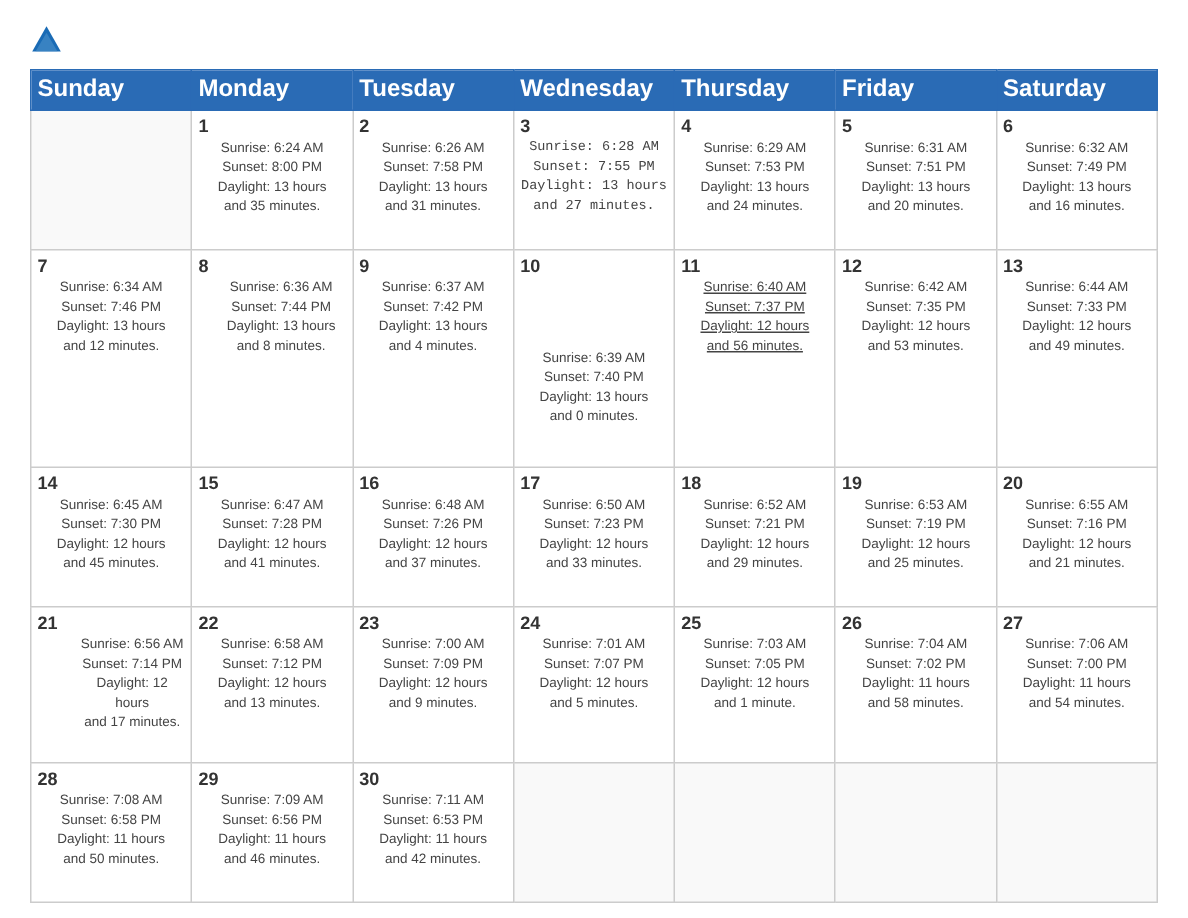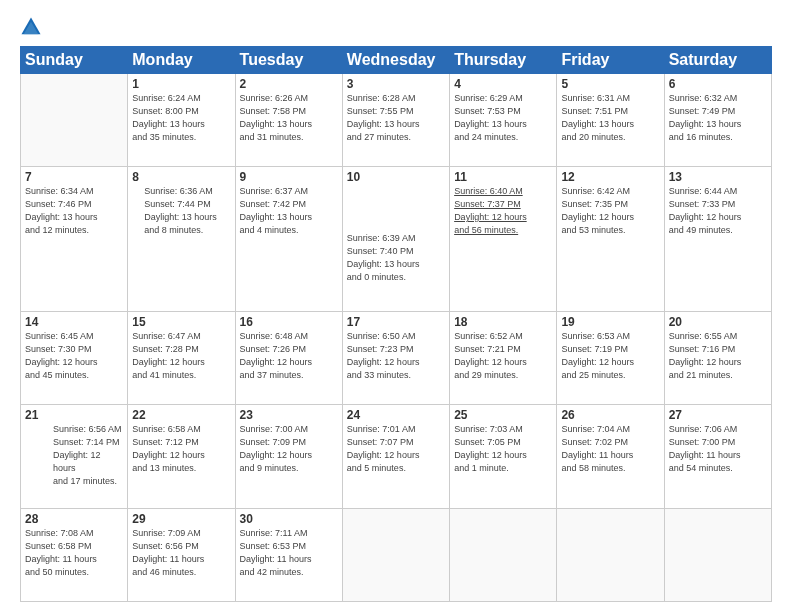--- a/index.html
+++ b/index.html
@@ -87,20 +87,21 @@
       font-size: 12px;
       font-weight: bold;
       color: #333;
       display: block;
       margin-bottom: 1px;
     }
     .day-info {
       font-size: 9px;
       color: #444;
       line-height: 1.45;
+      text-align: center;
     }
   </style>
 </head>
 <body>
 
 <div class="page">
   <div class="header">
     <div class="logo">
       <svg class="logo-icon" viewBox="0 0 30 30" xmlns="http://www.w3.org/2000/svg">
         <polygon points="15,2 28,25 2,25" fill="#1a6bb5"></polygon>
@@ -141,21 +142,21 @@
           </td>
           <td>
             <span class="day-number">2</span>
             <div class="day-info" style="white-space: pre-line;">Sunrise: 6:26 AM
 Sunset: 7:58 PM
 Daylight: 13 hours
 and 31 minutes.</div>
           </td>
           <td>
             <span class="day-number">3</span>
-            <div class="day-info" style="white-space: pre-line;">Sunrise: 6:28 AM
+            <div class="day-info" style="white-space: pre-line; font-family: Liberation Mono, monospace;">Sunrise: 6:28 AM
 Sunset: 7:55 PM
 Daylight: 13 hours
 and 27 minutes.</div>
           </td>
           <td>
             <span class="day-number">4</span>
             <div class="day-info" style="white-space: pre-line;">Sunrise: 6:29 AM
 Sunset: 7:53 PM
 Daylight: 13 hours
 and 24 minutes.</div>

